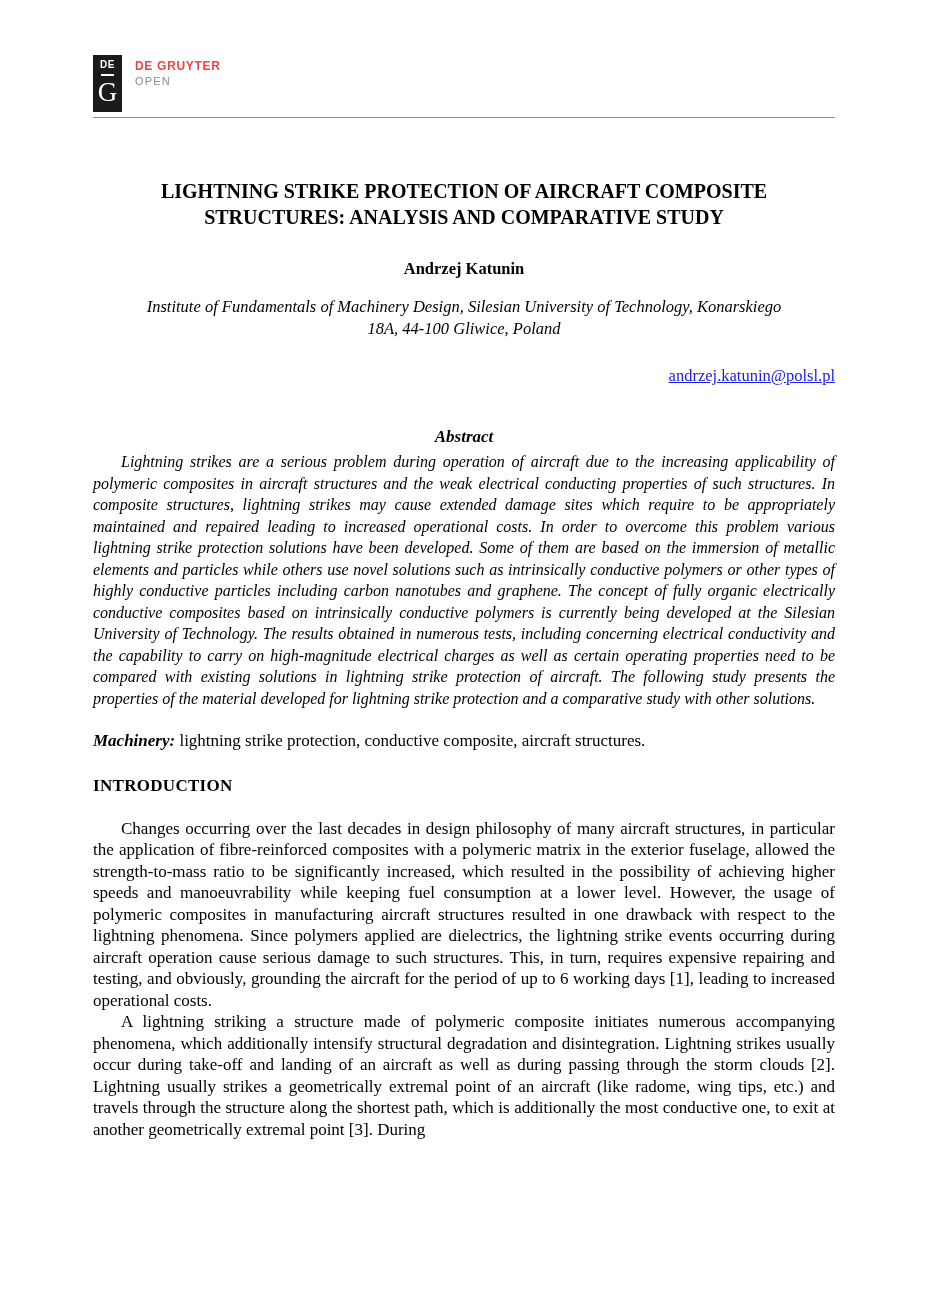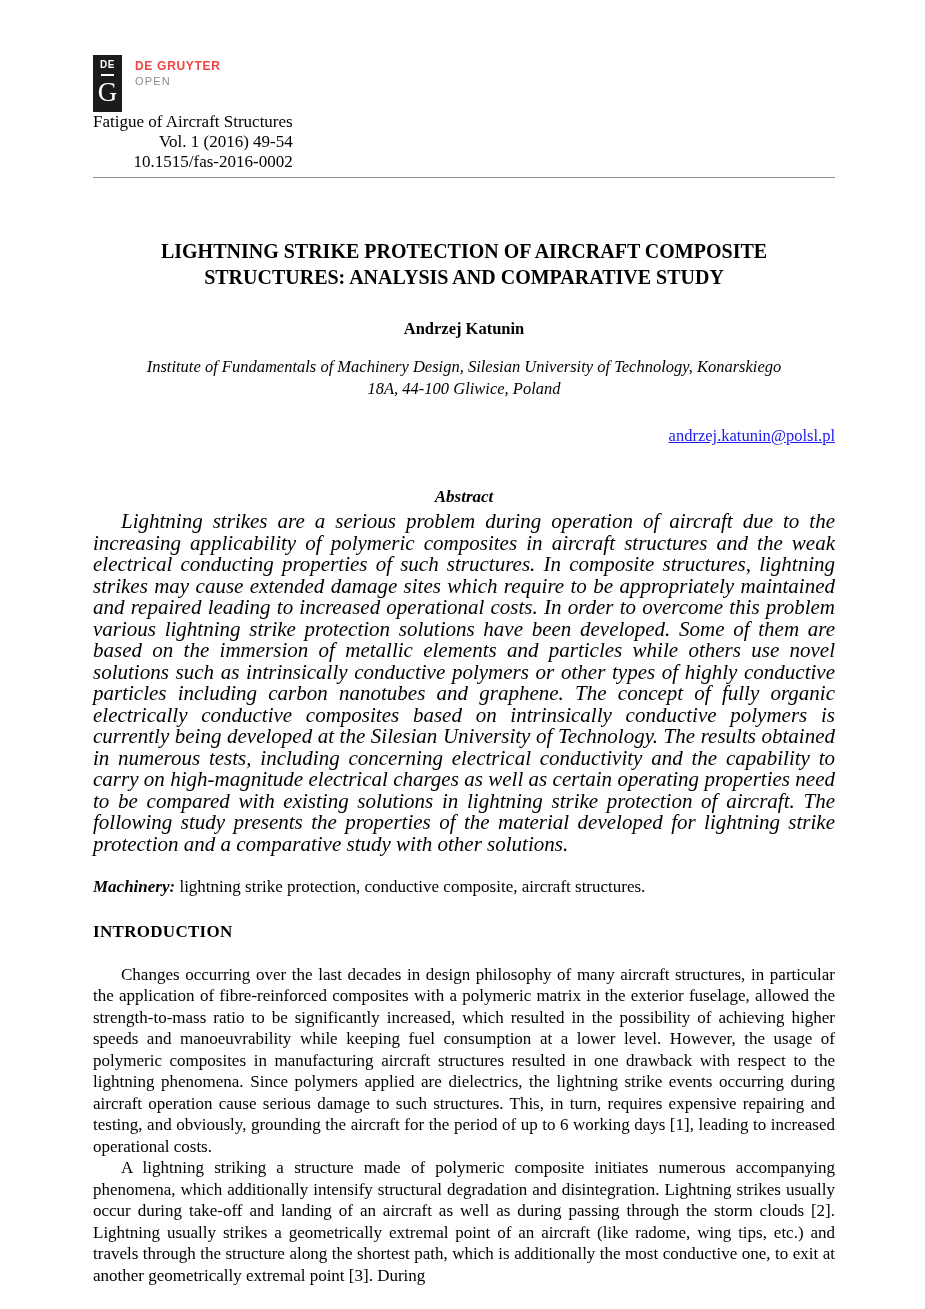--- a/index.html
+++ b/index.html
@@ -20,21 +20,20 @@
     height: 1309px;
     padding: 0 90px 0 93px;
   }
 
   
   .header {
     margin-top: 55px;
     display: flex;
     justify-content: space-between;
     align-items: flex-start;
-    flex-direction: column;
   }
   .logo-wrap {
     display: flex;
     align-items: flex-start;
   }
   .logo-box {
     box-sizing: border-box;
     width: 29px;
     height: 57px;
     background: #1b1b1b;
@@ -134,21 +133,21 @@
     font-weight: bold;
     font-style: italic;
     font-size: 17px;
     line-height: 21px;
   }
   .abstract {
     margin: 4px 0 0 0;
     font-style: italic;
     text-align: justify;
     text-indent: 28px;
-    font-size: 21px;
+    font-size: 16px;
     line-height: 21.5px;
   }
   .keywords {
     margin: 21px 0 0 0;
     font-size: 17px;
     line-height: 21.5px;
   }
   .kw-label {
     font-weight: bold;
     font-style: italic;
@@ -181,25 +180,20 @@
       <div class="logo-box">
         <span class="logo-de">DE</span>
         <span class="logo-line"></span>
         <span class="logo-g">G</span>
       </div>
       <div class="logo-text">
         <div class="brand">DE GRUYTER</div>
         <div class="brand-sub">OPEN</div>
       </div>
     </div>
-    <div class="journal-info">
-      <div>Fatigue of Aircraft Structures</div>
-      <div>Vol. 1 (2016) 49-54</div>
-      <div>10.1515/fas-2016-0002</div>
-    </div>
   </div>
 
   <hr class="header-rule">
 
   <h1 class="title">LIGHTNING STRIKE PROTECTION OF AIRCRAFT COMPOSITE STRUCTURES: ANALYSIS AND COMPARATIVE STUDY</h1>
 
   <div class="author">Andrzej Katunin</div>
 
   <div class="affiliation">Institute of Fundamentals of Machinery Design, Silesian University of Technology, Konarskiego 18A, 44-100 Gliwice, Poland</div>
 

